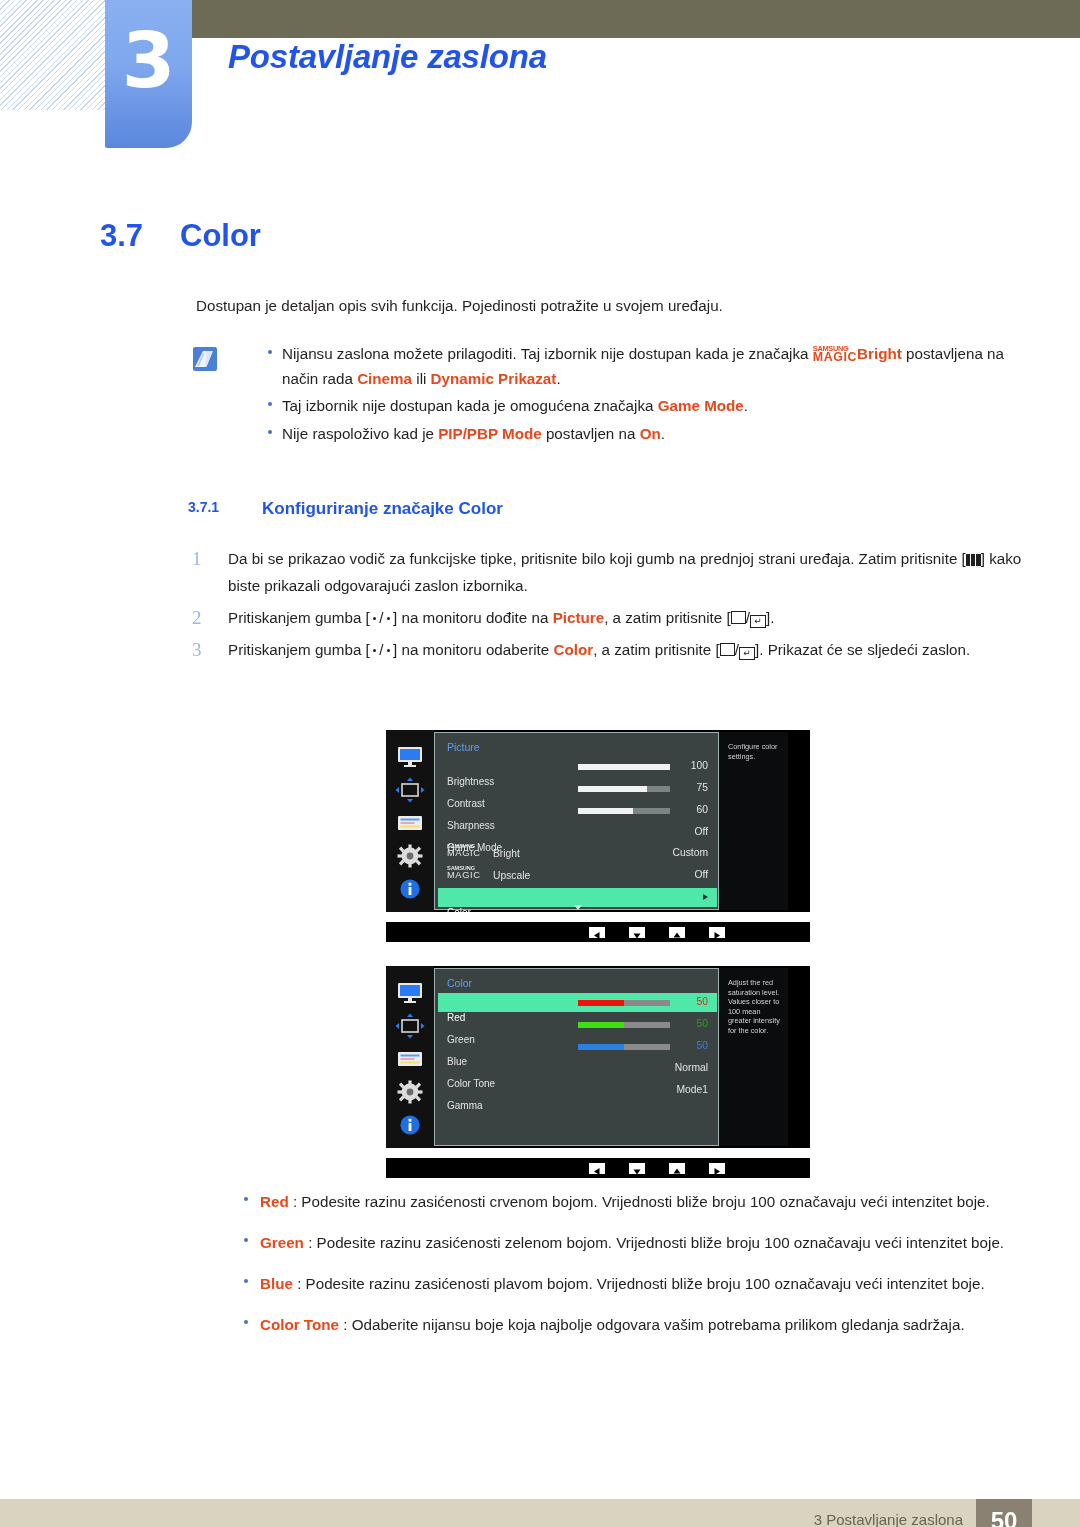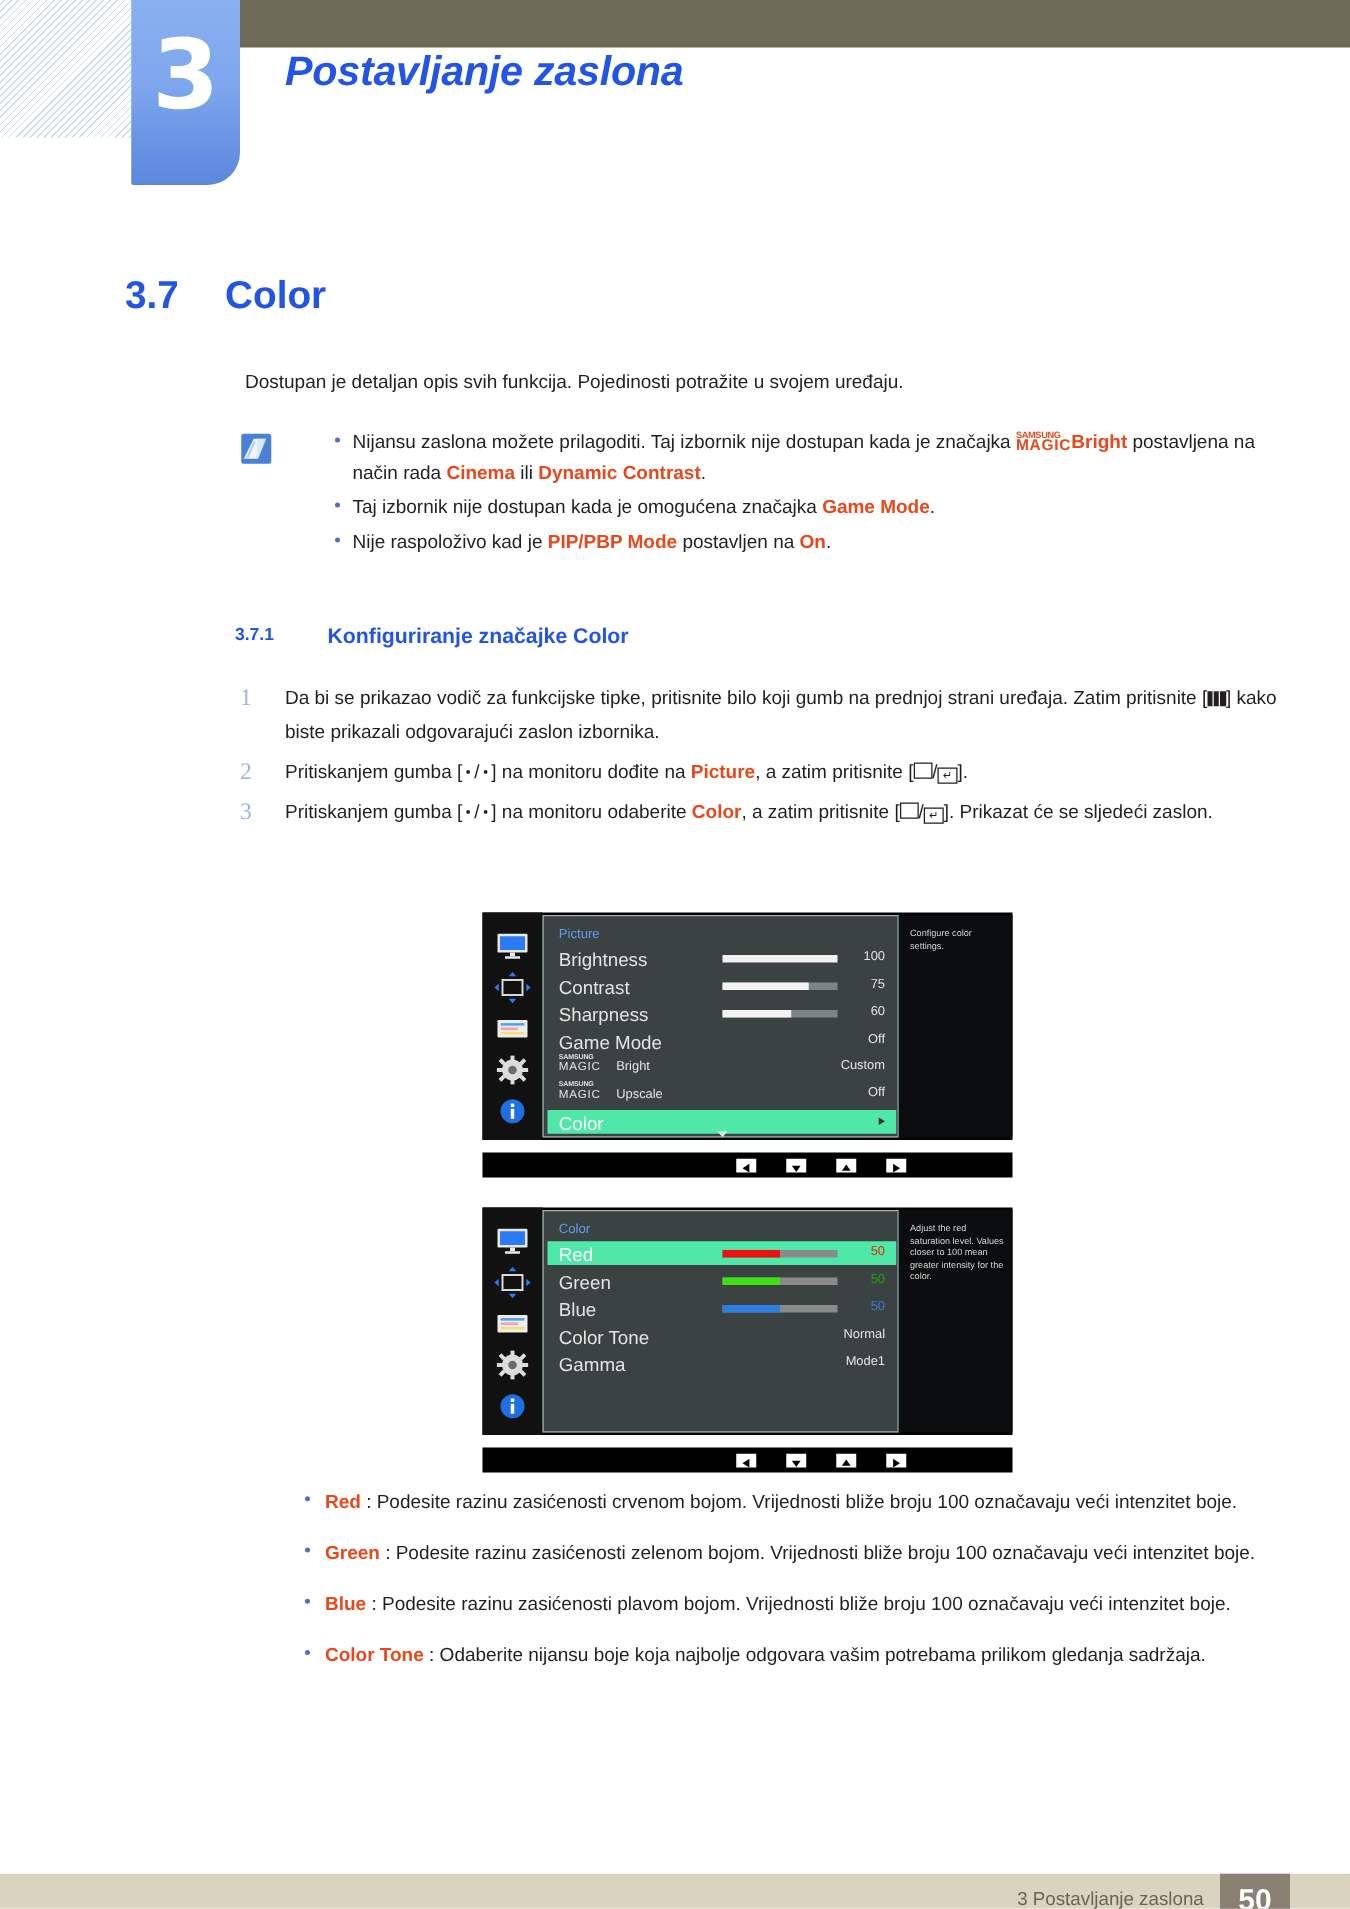--- a/index.html
+++ b/index.html
@@ -70,25 +70,25 @@
   .dotbtn{display:inline-block;width:3.5px;height:3.5px;border-radius:50%;
     background:#231f20;vertical-align:3px;margin:0 3px;}
 
   
   .osd{position:absolute;width:424px;}
   .osd-body{position:relative;height:182px;background:#000000;}
   .osd-rail{position:absolute;left:0;top:0;width:48px;height:182px;background:#111112;}
   .osd-rail .ico{position:absolute;left:9px;width:30px;height:26px;}
   .osd-panel{position:absolute;left:48px;top:2px;width:285px;height:178px;
     background:#3b4242;border:1.5px solid #9fb0b0;box-sizing:border-box;}
-  .osd-desc{position:absolute;left:333px;top:2px;width:91px;height:178px;background:#0b0c0e;}
+  .osd-desc{position:absolute;left:333px;top:2px;width:69px;height:178px;background:#0b0c0e;}
   .osd-desc p{margin:0;padding:10px 7px 0 9px;font-size:7.3px;line-height:9.6px;color:#d3d3d3;}
   .osd-title{position:absolute;left:12px;top:8px;font-size:10.5px;color:#5f9df2;}
   .osd-row{position:absolute;left:3px;width:279px;height:19px;}
-  .osd-row .lbl{position:absolute;left:9px;top:3px;font-size:15px;color:#e4e4e4;}
+  .osd-row .lbl{position:absolute;left:9px;top:19px;font-size:10px;color:#e4e4e4;}
   .osd-row .val{position:absolute;right:9px;top:3px;font-size:10.3px;color:#e4e4e4;}
   .osd-row.sel{background:#4fe8a8;}
   .osd-row.sel .lbl{color:#ffffff;}
   .bar{position:absolute;left:140px;top:7px;width:92px;height:6px;background:#7b8585;}
   .bar i{display:block;height:100%;}
   .osd-arrow{position:absolute;right:9px;top:6px;width:0;height:0;
     border-left:5px solid #2f2f2f;border-top:3.5px solid transparent;border-bottom:3.5px solid transparent;}
   .osd-scroll{position:absolute;left:50%;bottom:-3px;margin-left:-4px;width:0;height:0;
     border-top:5px solid #cfe9e0;border-left:4px solid transparent;border-right:4px solid transparent;}
   .osd-nav{position:absolute;left:0;width:424px;height:20px;background:#000000;}
@@ -132,21 +132,21 @@
 
 <div class="noteblock">
   <svg class="note-icon" viewBox="0 0 26 26">
     <rect x="1" y="1" width="24" height="24" rx="2" fill="#4a80d8"></rect>
     <path d="M3 21 L11 5 L20 5 L13 21 Z" fill="#ffffff" opacity="0.92"></path>
     <path d="M5 20 L11 7 L12.5 7.6 L7 20 Z" fill="#4a80d8" opacity="0.35"></path>
     <path d="M14 5 L21 5 L14.5 21 L13 21 Z" fill="#dce8fa"></path>
   </svg>
   <ul class="note-list">
     <li>
-      <span class="bul"></span><span>Nijansu zaslona možete prilagoditi. Taj izbornik nije dostupan kada je značajka </span><span class="magic"><span class="s1">SAMSUNG</span><span class="s2">MAGIC</span></span><span class="magic-word">Bright</span><span> postavljena na način rada </span><span class="orange">Cinema</span><span> ili </span><span class="orange">Dynamic Contrast</span><span>.</span>
+      <span class="bul"></span><span>Nijansu zaslona možete prilagoditi. Taj izbornik nije dostupan kada je značajka </span><span class="magic"><span class="s1">SAMSUNG</span><span class="s2">MAGIC</span></span><span class="magic-word">Bright</span><span> postavljena na način rada </span><span class="orange">Cinema</span><span> ili </span><span class="orange">Dynamic Prikazat</span><span>.</span>
     </li>
     <li>
       <span class="bul"></span><span>Taj izbornik nije dostupan kada je omogućena značajka </span><span class="orange">Game Mode</span><span>.</span>
     </li>
     <li>
       <span class="bul"></span><span>Nije raspoloživo kad je </span><span class="orange">PIP/PBP Mode</span><span> postavljen na </span><span class="orange">On</span><span>.</span>
     </li>
   </ul>
 </div>
 

